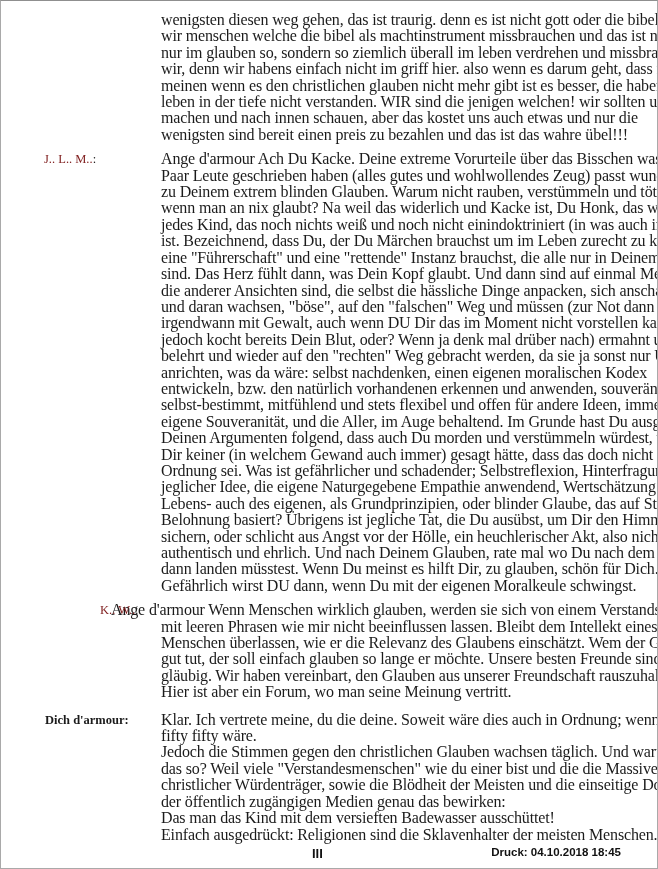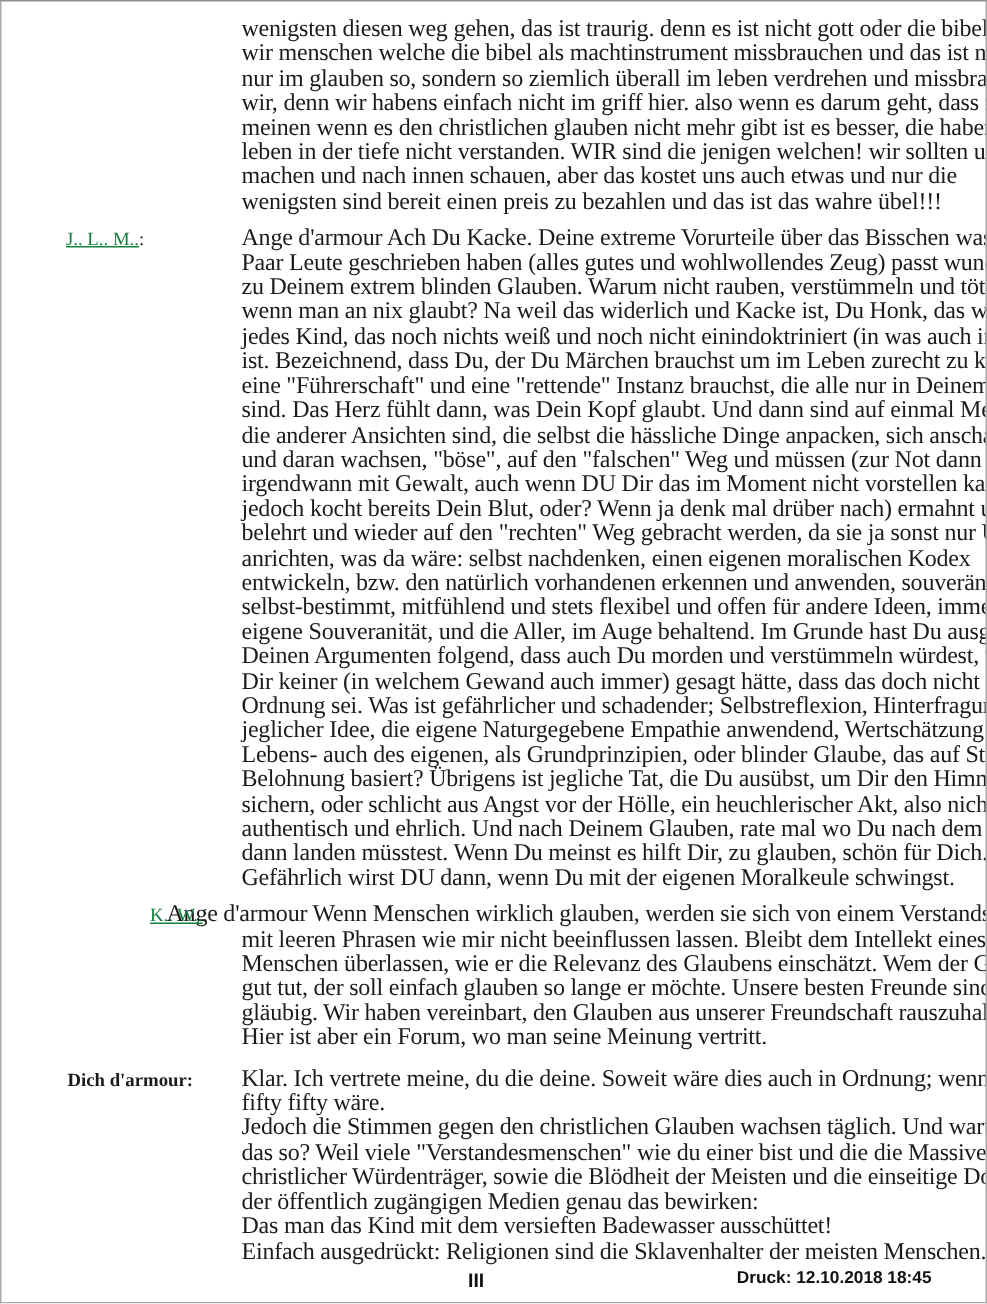--- a/index.html
+++ b/index.html
@@ -29,22 +29,21 @@
     white-space: pre;
   }
   .speaker {
     position: absolute;
     top: 0;
     font-size: 12.5px;
     line-height: 16.4px;
     white-space: nowrap;
   }
   .speaker a {
-    color: #15803d;
-    text-decoration: underline;
+    color: #7f1d1d;
     cursor: pointer;
   }
   .speaker .colon { color: #1b1b1b; }
   .msg-jlm  .speaker { left: -117px; }
   .msg-kw   .speaker { left: -97px; margin-left: 36px; }
   .msg-kw   .msg-text { text-indent: -50px; }
   .msg-ange { margin-top: 11px; }
   .msg-ange .speaker { left: -116px; font-weight: bold; }
   .msg-ange .speaker .colon { font-weight: bold; }
   .footer-pagenum {
@@ -132,14 +131,14 @@
 das so? Weil viele "Verstandesmenschen" wie du einer bist und die die Massiven Fehler
 christlicher Würdenträger, sowie die Blödheit der Meisten und die einseitige Doofheit
 der öffentlich zugängigen Medien genau das bewirken:
 Das man das Kind mit dem versieften Badewasser ausschüttet!
 Einfach ausgedrückt: Religionen sind die Sklavenhalter der meisten Menschen. Die</div>
     </div>
 
   </div>
 
   <div class="footer-pagenum">III</div>
-  <div class="footer-print">Druck: 12.10.2018 18:45</div>
+  <div class="footer-print">Druck: 04.10.2018 18:45</div>
 </div>
 
 </body></html>

